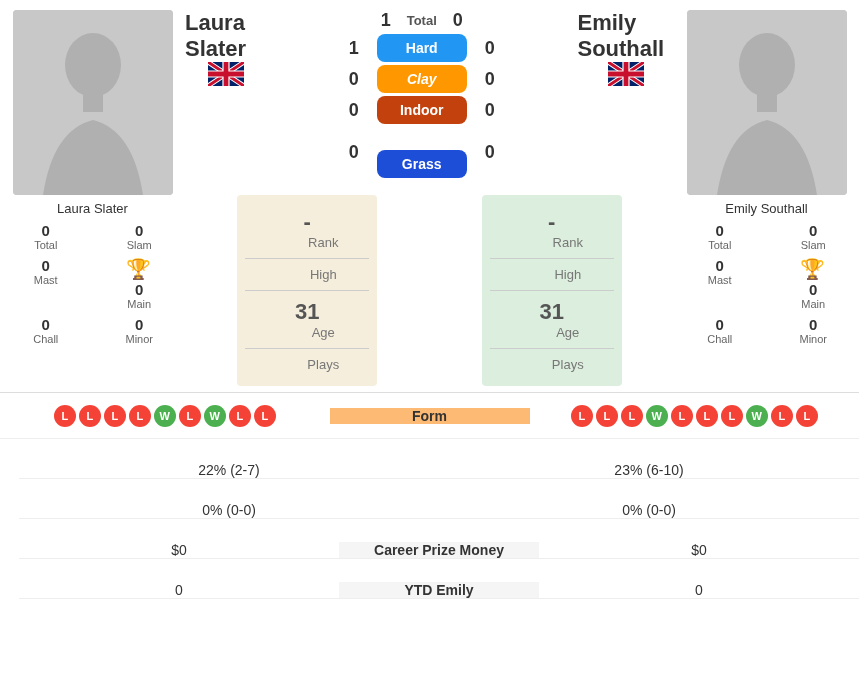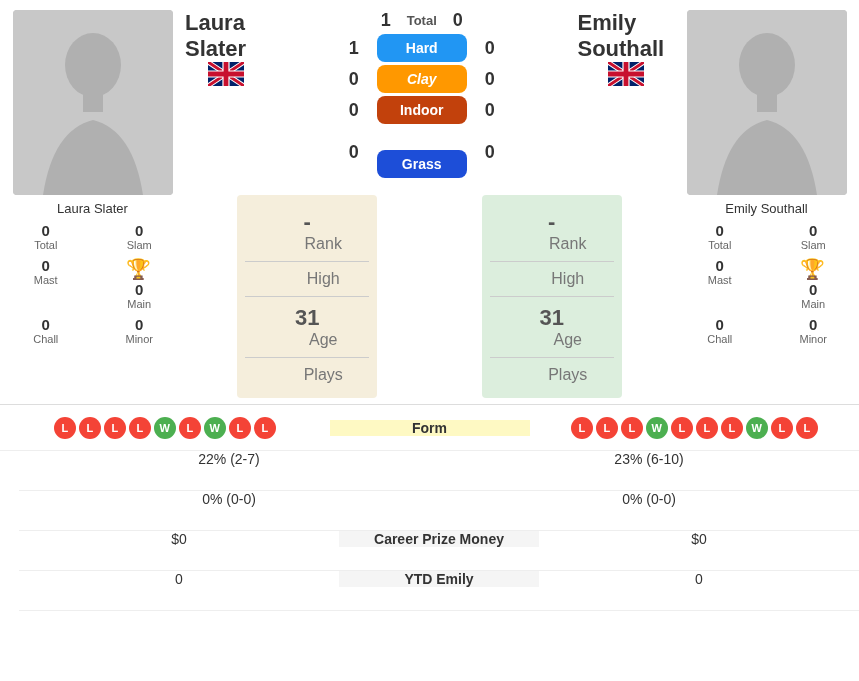--- a/index.html
+++ b/index.html
@@ -87,21 +87,21 @@
     .badge-grass { background: #1d4ed8; margin-top: 23px; }
 
     
     .bottom-stats {
       width: 100%;
       border-top: 1px solid #ddd;
     }
 
     .bottom-row {
       display: flex;
-      align-items: flex-start;
+      align-items: flex-end;
       border-bottom: 1px solid #eee;
       height: 40px;
       margin-left: 19px;
     }
 
     .bottom-left-val {
       flex: 1;
       text-align: center;
       font-size: 14px;
       color: #333;
@@ -138,21 +138,21 @@
       align-items: center;
       gap: 3px;
     }
 
     .form-label {
       width: 200px;
       text-align: center;
       font-size: 14px;
       font-weight: bold;
       color: #333;
-      background: #fef9c3;
+      background: #fdba74;
     }
 
     .form-right {
       flex: 1;
       display: flex;
       justify-content: center;
       align-items: center;
       gap: 3px;
     }
 
@@ -255,21 +255,21 @@
       padding: 6px 0;
     }
 
     .info-val {
       font-size: 22px;
       font-weight: bold;
       color: #555;
     }
 
     .info-lab {
-      font-size: 16px;
+      font-size: 13px;
       color: #777;
       margin-left: 32px;
     }
 
     .h-divider {
       height: 1px;
       background: #ccc;
       width: 100%;
       margin: 2px 0;
     }

